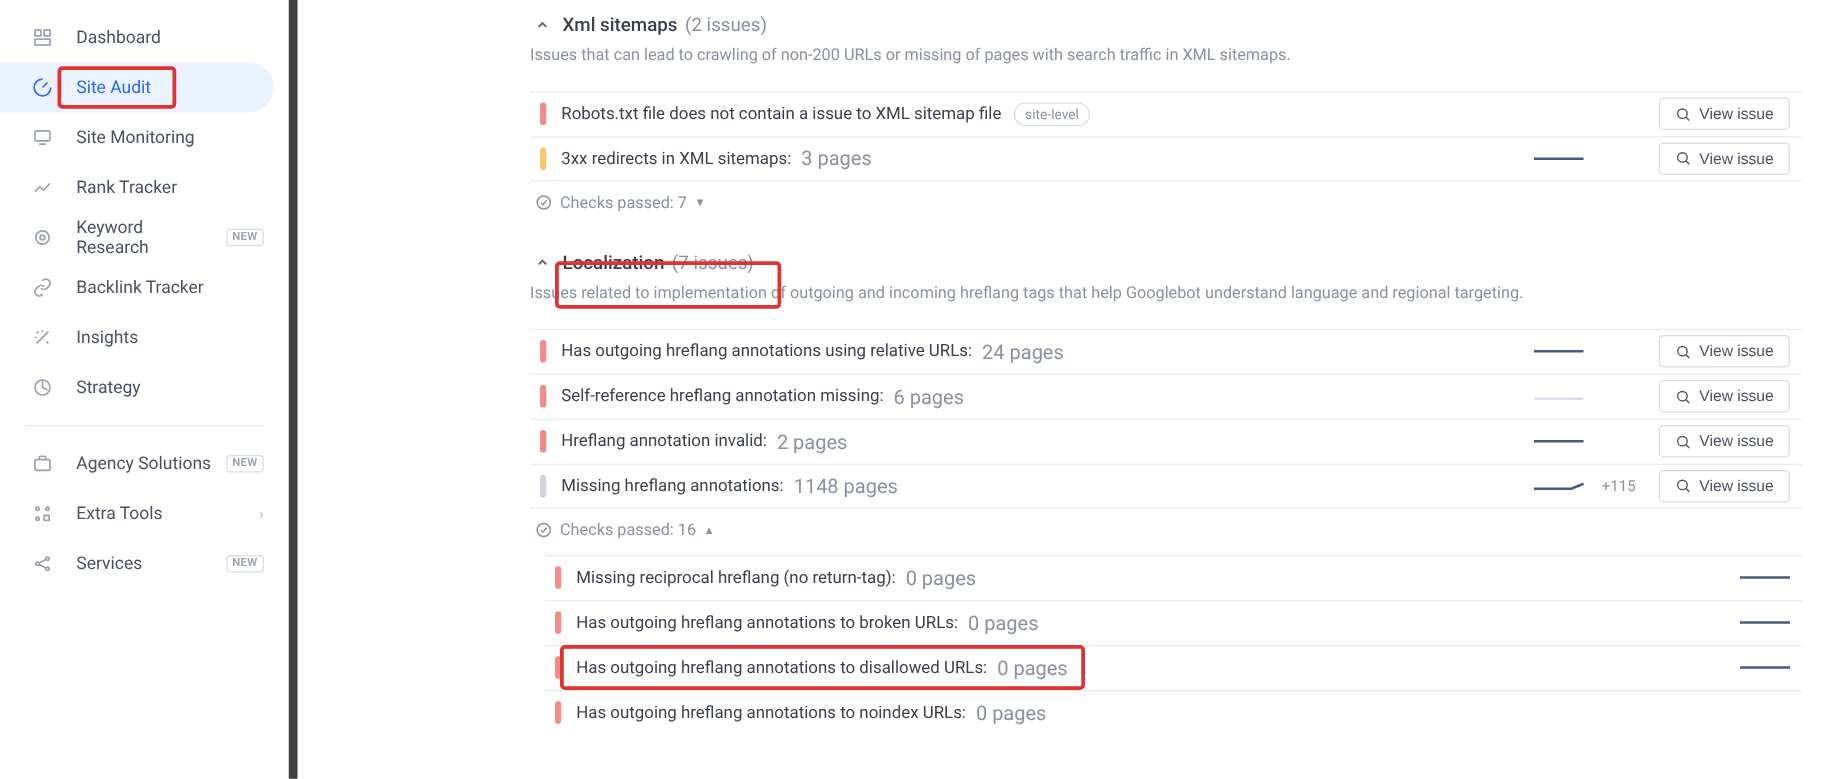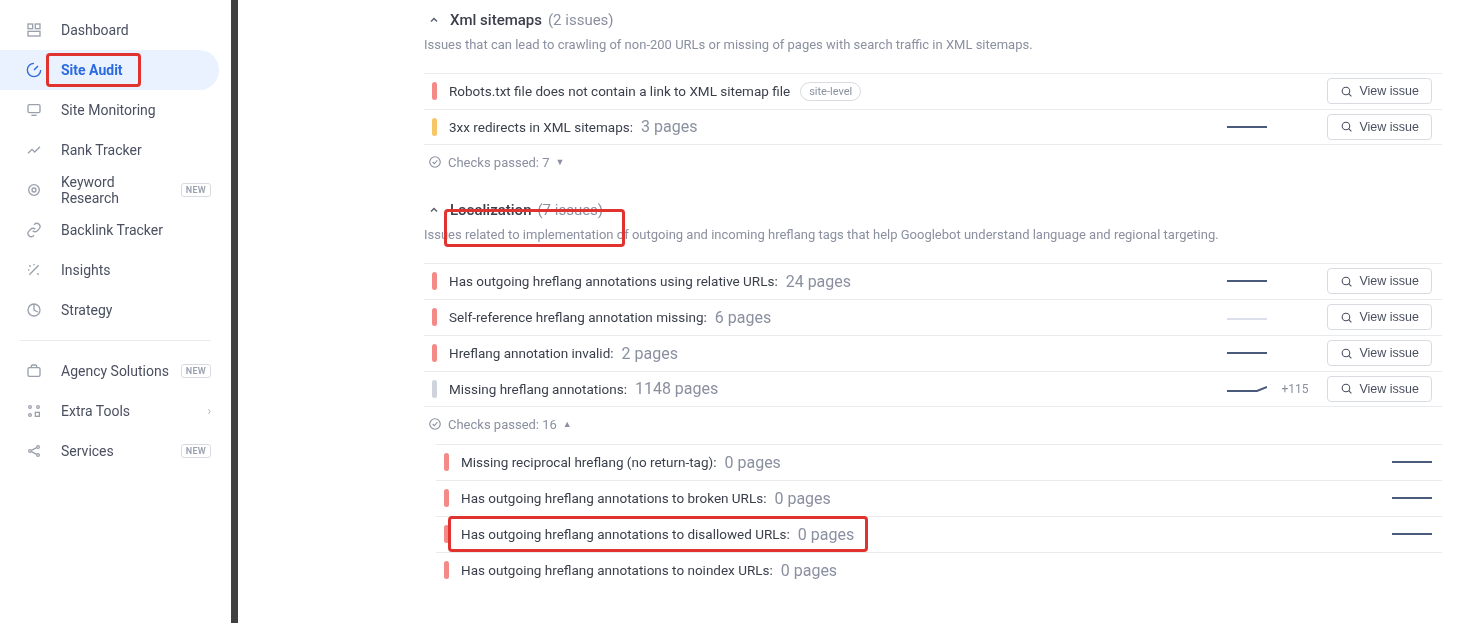--- a/index.html
+++ b/index.html
@@ -1,19 +1,19 @@
 <!DOCTYPE html>
 <html><head>
 <meta charset="utf-8">
 <style>
 * { box-sizing: border-box; margin: 0; padding: 0; }
 body { font-family: -apple-system, BlinkMacSystemFont, "Segoe UI", Roboto, Arial, sans-serif; background: #fff; color: #3a3f4b; width: 1460px; height: 623px; overflow: hidden; position: relative; }
 .sidebar { position: absolute; left: 0; top: 0; width: 238px; height: 623px; border-right: 7px solid #404040; background: #fff; padding-top: 10px; }
 .sb-item { display: flex; align-items: center; height: 40px; padding: 0 8px 0 25px; font-size: 14px; color: #4a5060; cursor: pointer; border-radius: 0 20px 20px 0; margin-right: 12px; position: relative; }
-.sb-item.active { background: #eaf1ff; color: #2c6bdf; font-weight: bold; }
+.sb-item.active { background: #eaf1ff; color: #2c6bdf; }
 .sb-icon { width: 18px; height: 18px; display: inline-flex; align-items: center; justify-content: center; margin-right: 18px; color: #9aa0ac; flex-shrink: 0; }
 .sb-item.active .sb-icon { color: #2c6bdf; }
 .sb-label { flex: 1; }
 .sb-badge { font-size: 9px; font-weight: 600; color: #9aa0ac; border: 1px solid #d8dbe0; border-radius: 3px; padding: 1px 4px; margin-left: 6px; letter-spacing: .3px; }
 .sb-chevron { color: #aeb3bd; font-size: 12px; }
 .sb-divider { height: 1px; background: #e8eaed; margin: 10px 20px; }
 .highlight-box { position: absolute; border: 3px solid #e0322e; border-radius: 4px; pointer-events: none; z-index: 50; }
 .main { position: absolute; left: 238px; top: 0; right: 0; padding-left: 186px; padding-right: 18px; }
 .section-head { display: flex; align-items: center; font-size: 15px; color: #3a3f4b; margin-bottom: 6px; }
 .sec-toggle { width: 20px; height: 20px; margin-right: 6px; color: #5b6170; display: inline-flex; align-items: center; justify-content: center; cursor: pointer; }
@@ -174,21 +174,21 @@
             <polyline points="6 15 12 9 18 15"></polyline>
           </svg>
         </span>
       <span class="sec-title">Xml sitemaps</span>
       <span class="sec-count">(2 issues)</span>
     </div>
     <div class="sec-desc">Issues that can lead to crawling of non-200 URLs or missing of pages with search traffic in XML sitemaps.</div>
 
     <div class="issue-row">
       <span class="bar red"></span>
-      <span class="issue-text">Robots.txt file does not contain a link to XML sitemap file</span>
+      <span class="issue-text">Robots.txt file does not contain a issue to XML sitemap file</span>
       <span class="tag">site-level</span>
       <span class="spacer"></span>
       <button class="view-btn">
           <svg width="13" height="13" viewBox="0 0 24 24" fill="none" stroke="currentColor" stroke-width="2">
             <circle cx="11" cy="11" r="7"></circle>
             <line x1="21" y1="21" x2="16" y2="16"></line>
           </svg>
           <span>View issue</span>
         </button>
     </div>

